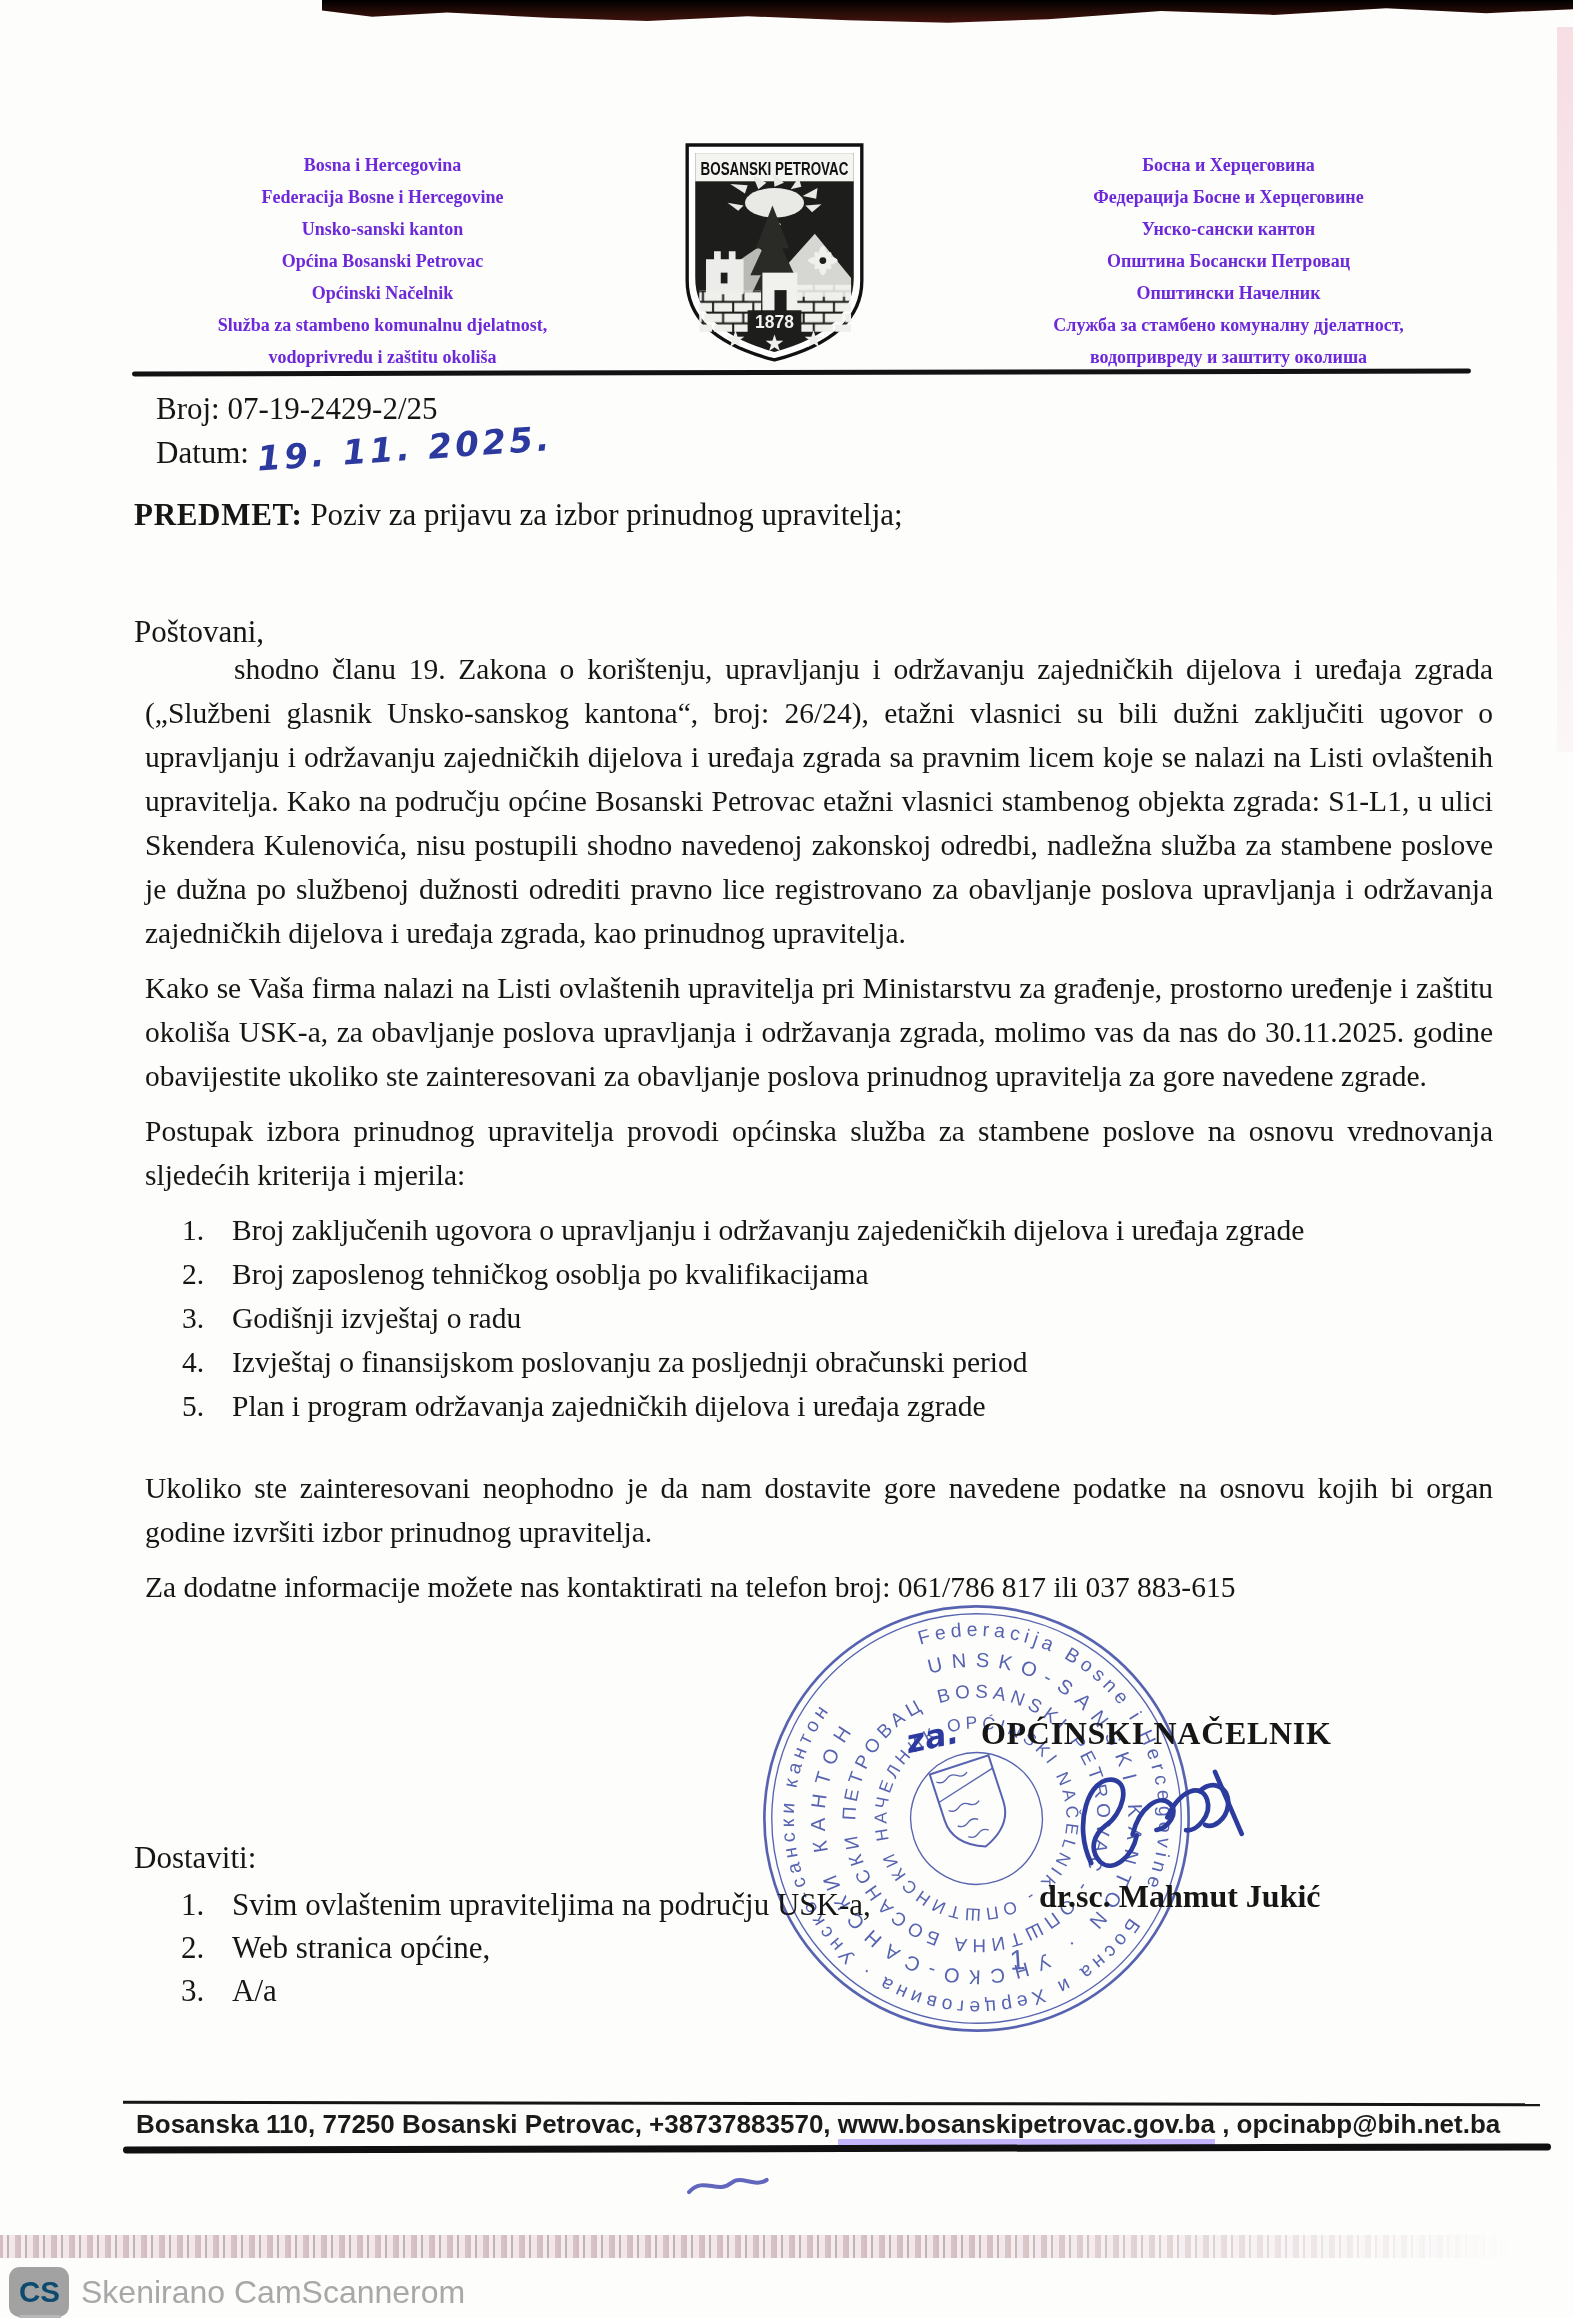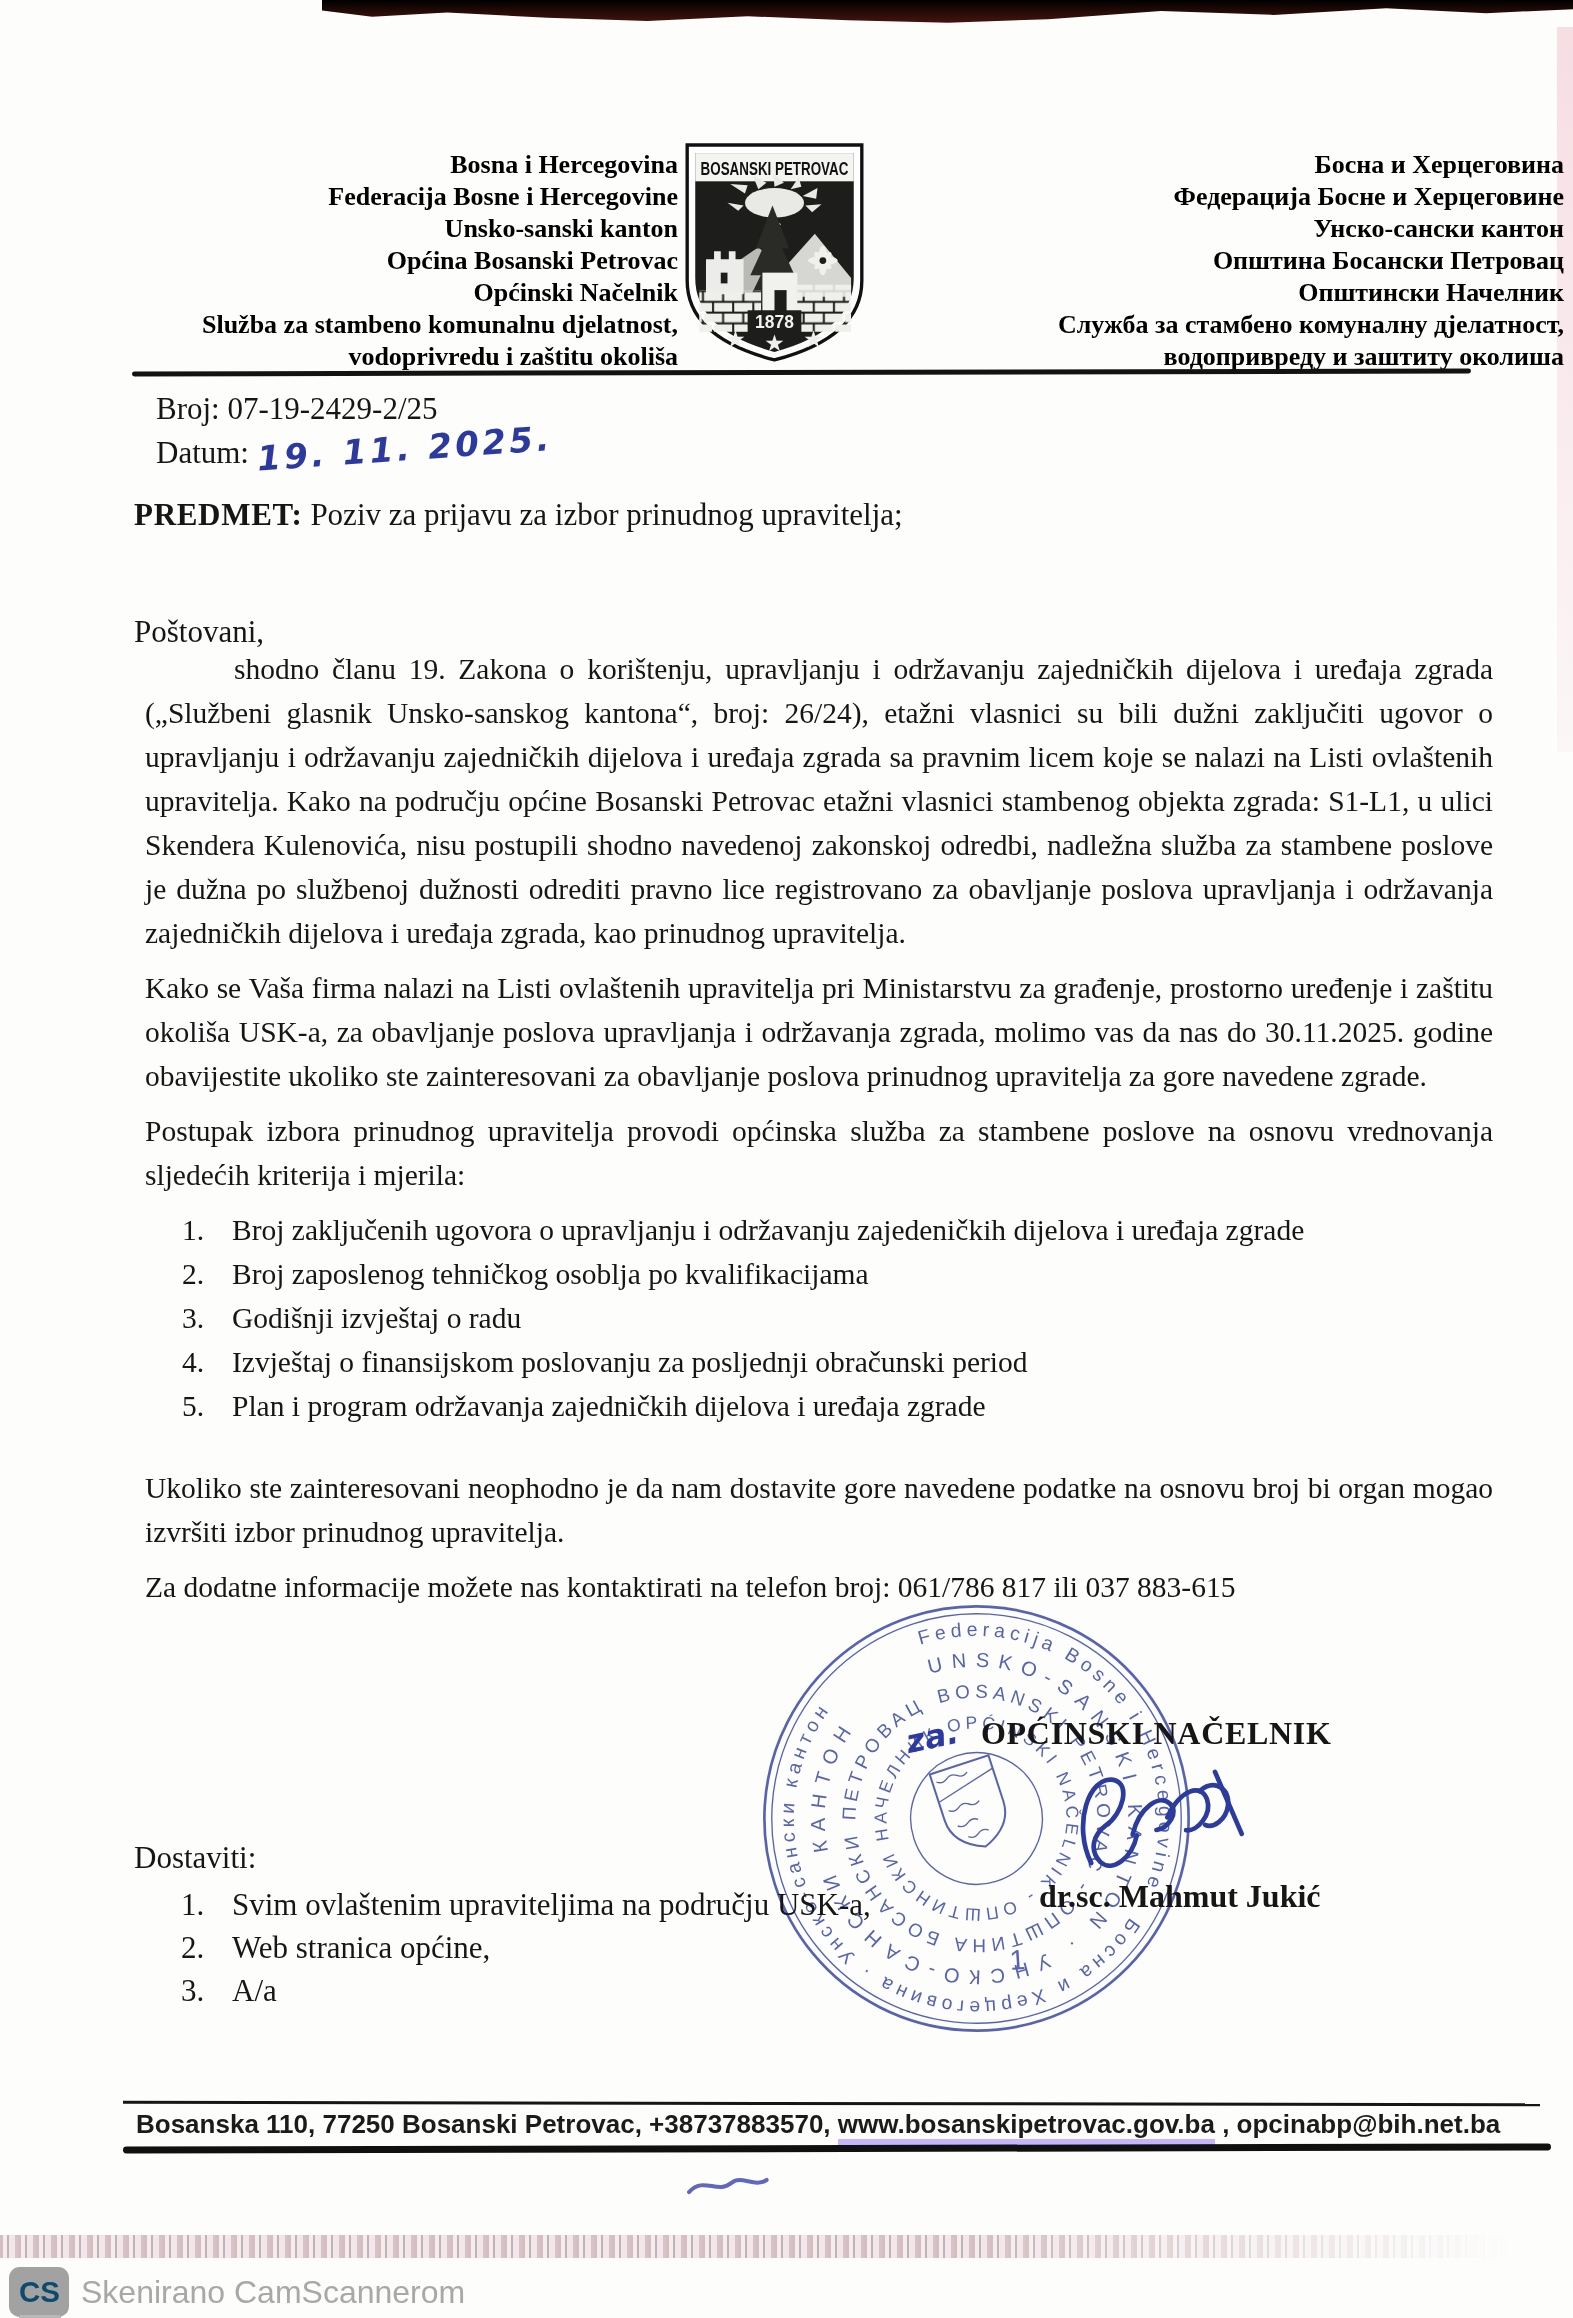--- a/index.html
+++ b/index.html
@@ -9,21 +9,21 @@
   .scan-top{position:absolute;left:322px;top:0;width:1252px;height:24px;
     background:linear-gradient(180deg,#000 0%,#2a0d08 55%,#471410 100%);
     clip-path:polygon(0 0,100% 0,100% 38%,93% 55%,85% 34%,76% 62%,67% 46%,58% 80%,50% 95%,42% 84%,34% 68%,26% 88%,18% 74%,10% 52%,4% 70%,0 44%);}
   .edge-right{position:absolute;left:1557px;top:27px;width:17px;height:725px;
     background:linear-gradient(180deg,rgba(236,172,188,.38),rgba(240,200,210,.12));}
   .scan-bottom{position:absolute;left:0;top:2235px;width:1574px;height:23px;opacity:.8;
     background:repeating-linear-gradient(90deg,rgba(140,80,90,.45) 0 3.4px,rgba(236,214,220,.55) 3.4px 7.4px,rgba(70,35,45,.42) 7.4px 9.4px,rgba(226,196,206,.5) 9.4px 15.4px,rgba(120,60,75,.38) 15.4px 18px);
     -webkit-mask-image:linear-gradient(90deg,#000 0%,#000 62%,transparent 96%);
     mask-image:linear-gradient(90deg,#000 0%,#000 62%,transparent 96%);}
   
-  .lh-col{position:absolute;text-align:right;font-weight:bold;font-size:26px;line-height:32px;color:#000000;}
+  .lh-col{position:absolute;text-align:center;font-weight:bold;font-size:18px;line-height:32px;color:#6d28d9;}
   .lh-left{left:87px;top:149px;width:591px;}
   .lh-right{left:893px;top:149px;width:671px;}
   .crest{position:absolute;left:683px;top:141px;width:183px;height:223px;}
   .rule{position:absolute;left:132px;top:370px;width:1339px;height:4.7px;background:#131313;border-radius:2.7px;transform:rotate(-.12deg);}
   
   .ref{position:absolute;left:134px;top:388px;font-size:31px;line-height:42px;margin-left:22px;}
   .hand{font-family:"DejaVu Sans",sans-serif;font-style:italic;font-weight:bold;color:#2c3aa0;
         display:inline-block;transform:rotate(-4deg) translateY(-2.7px);font-size:34px;letter-spacing:3.4px;}
   .predmet{position:absolute;left:134px;top:497px;font-size:31px;}
   .predmet b{letter-spacing:0.7px;}
@@ -174,21 +174,21 @@
       <span>Godišnji izvještaj o radu</span>
     </div>
     <div class="crit">
       <span class="n">4.</span>
       <span>Izvještaj o finansijskom poslovanju za posljednji obračunski period</span>
     </div>
     <div class="crit">
       <span class="n">5.</span>
       <span>Plan i program održavanja zajedničkih dijelova i uređaja zgrade</span>
     </div>
-    <p class="gap-top">Ukoliko ste zainteresovani neophodno je da nam dostavite gore navedene podatke na osnovu broj bi organ mogao izvršiti izbor prinudnog upravitelja.</p>
+    <p class="gap-top">Ukoliko ste zainteresovani neophodno je da nam dostavite gore navedene podatke na osnovu kojih bi organ godine izvršiti izbor prinudnog upravitelja.</p>
     <p>Za dodatne informacije možete nas kontaktirati na telefon broj: 061/786 817 ili 037 883-615</p>
   </div>
 
   <svg class="stamp" width="443" height="443" viewBox="-330 -330 660 660">
     <g transform="rotate(-18)" stroke="#3a49a5" fill="#3a49a5">
       <circle r="316" fill="none" stroke-width="4"></circle>
       <circle r="305" fill="none" stroke-width="2"></circle>
       <circle r="98" fill="none" stroke-width="2"></circle>
       <defs>
         <path id="ringA" d="M 0,-272 A 272,272 0 1,1 -0.01,-272"></path>

